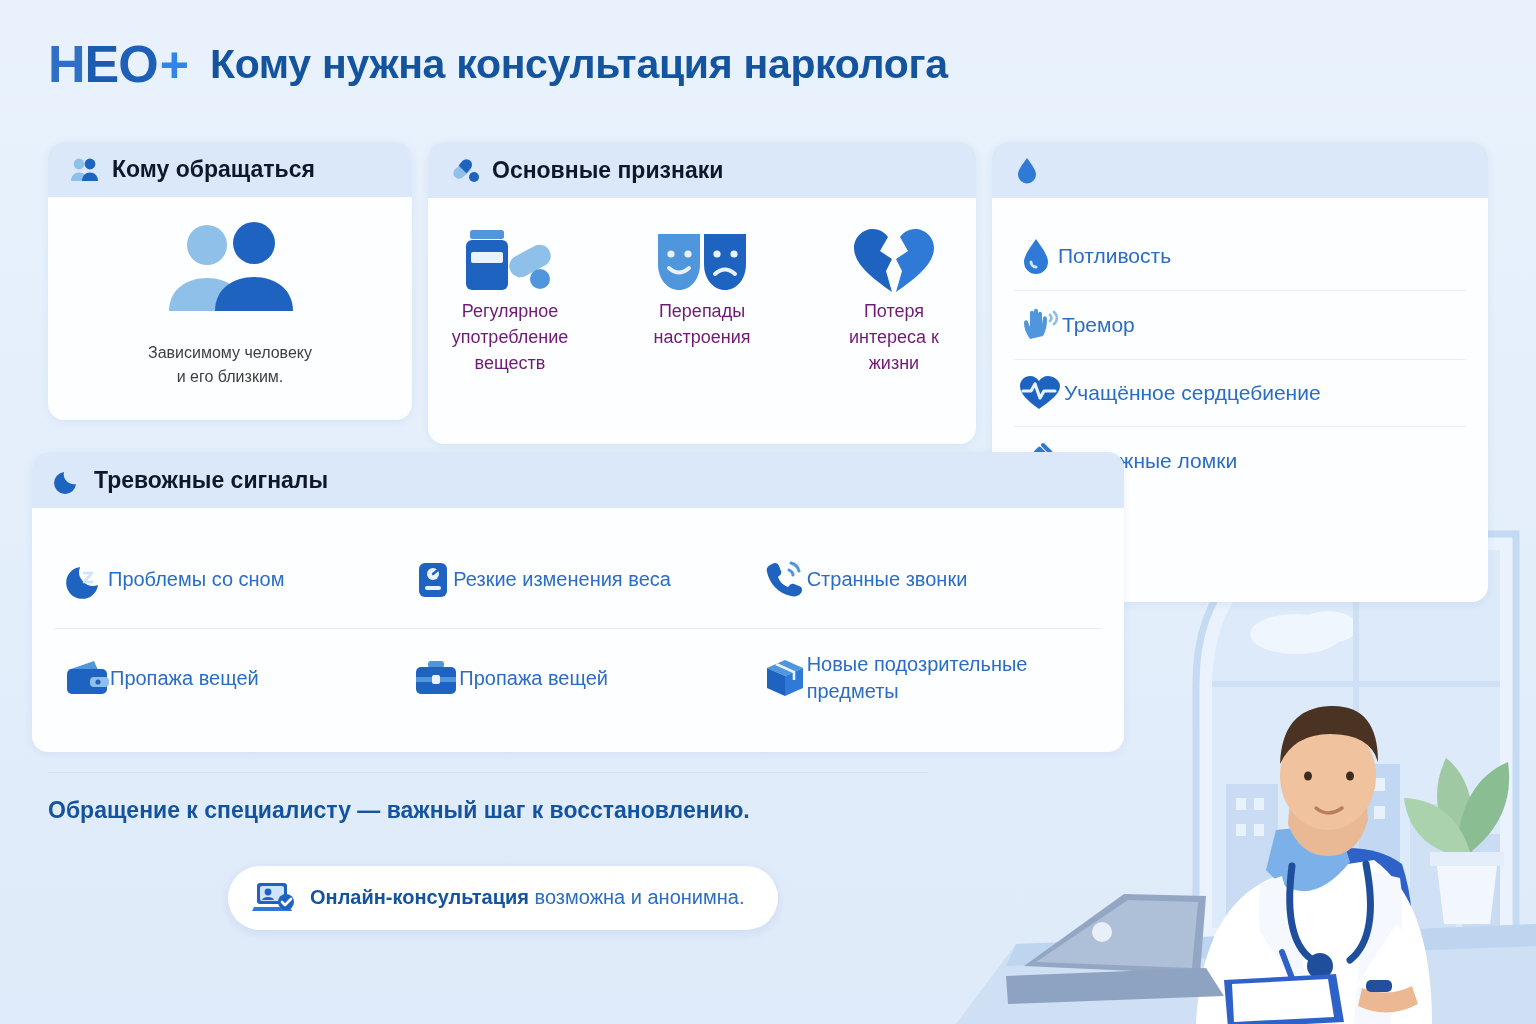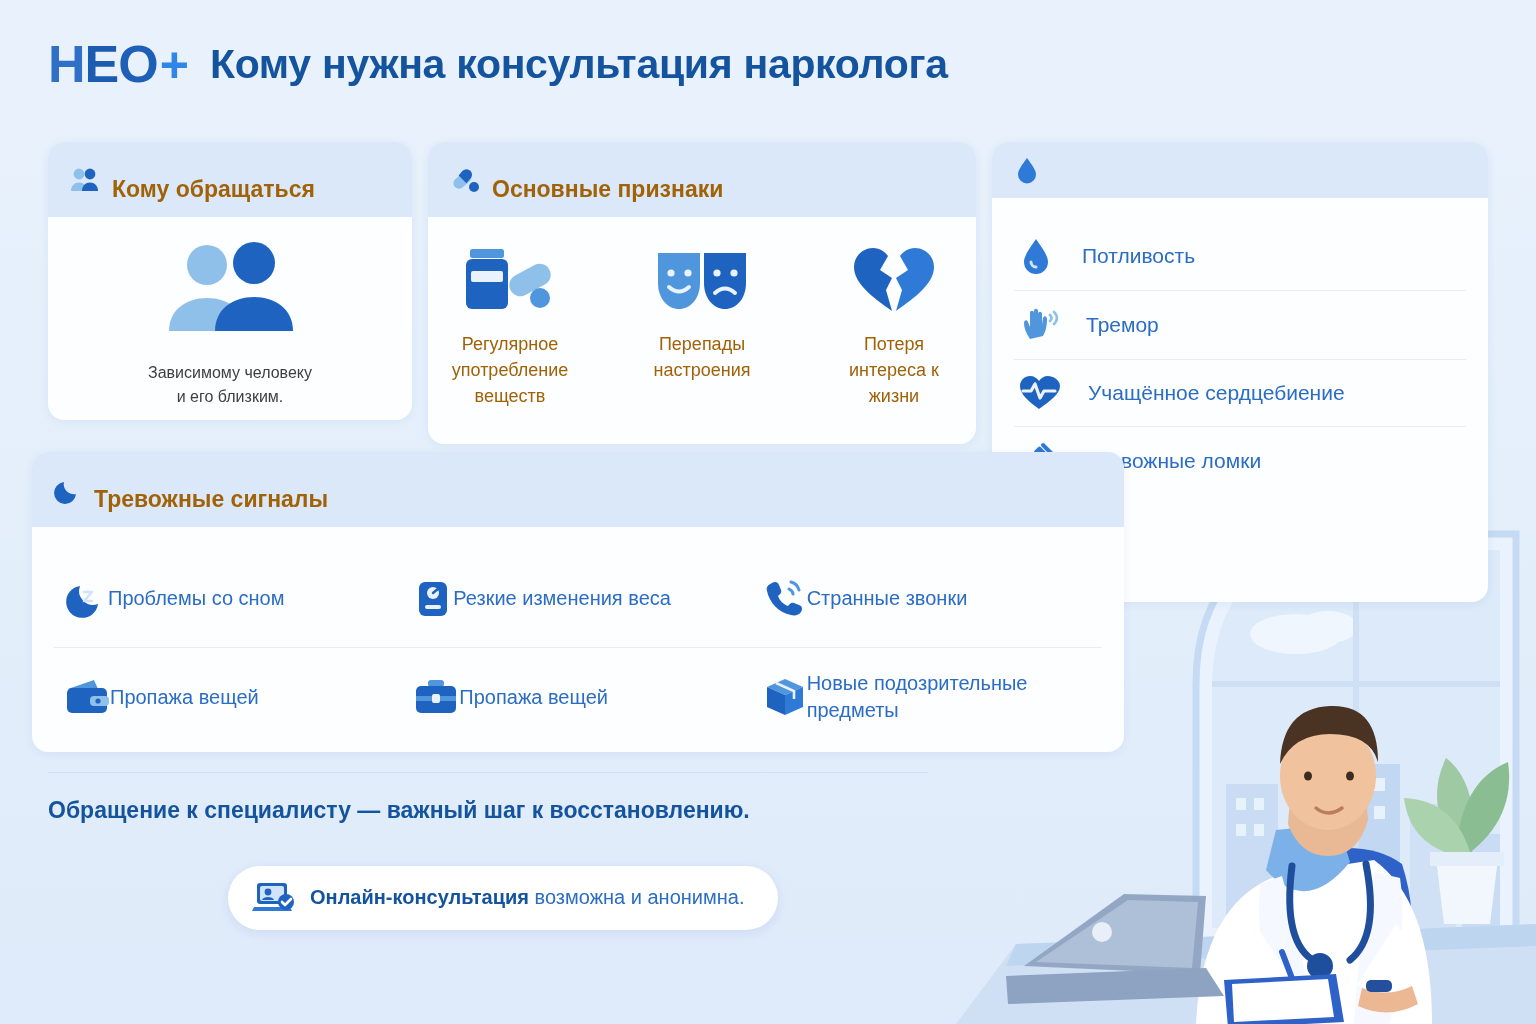--- a/index.html
+++ b/index.html
@@ -77,23 +77,22 @@
   .card-head {
     background: #dbe8f9;
     display: flex;
     align-items: center;
     gap: 12px;
     padding: 14px 22px;
   }
   .card-head .ch-title {
     font-size: 23px;
     font-weight: bold;
-    color: #a16207;
+    color: #0f172a;
     white-space: nowrap;
-    margin-top: 20px;
   }
   .card-body {
     padding: 18px 22px 20px 22px;
   }
 
   
   #card-who { left: 48px; top: 142px; width: 364px; height: 278px; }
   #card-who .card-body {
     display: flex;
     flex-direction: column;
@@ -116,34 +115,33 @@
     gap: 6px;
     padding-top: 6px;
   }
   .sign-item {
     width: 120px;
     display: flex;
     flex-direction: column;
     align-items: center;
   }
   .sign-label {
-    margin-top: 14px;
     font-size: 18px;
     line-height: 1.45;
     text-align: center;
-    color: #a16207;
+    color: #701a75;
   }
 
   
   #card-physical { left: 992px; top: 142px; width: 496px; height: 460px; }
   .phys-list { padding-top: 6px; }
   .phys-item {
     display: flex;
     align-items: center;
-    gap: 28px;
+    gap: 4px;
     padding: 14px 4px;
     border-bottom: 1px solid #e4edf8;
   }
   .phys-item:last-child { border-bottom: none; }
   .phys-label {
     font-size: 21px;
     line-height: 1.3;
     color: #2b6cc4;
   }
 

